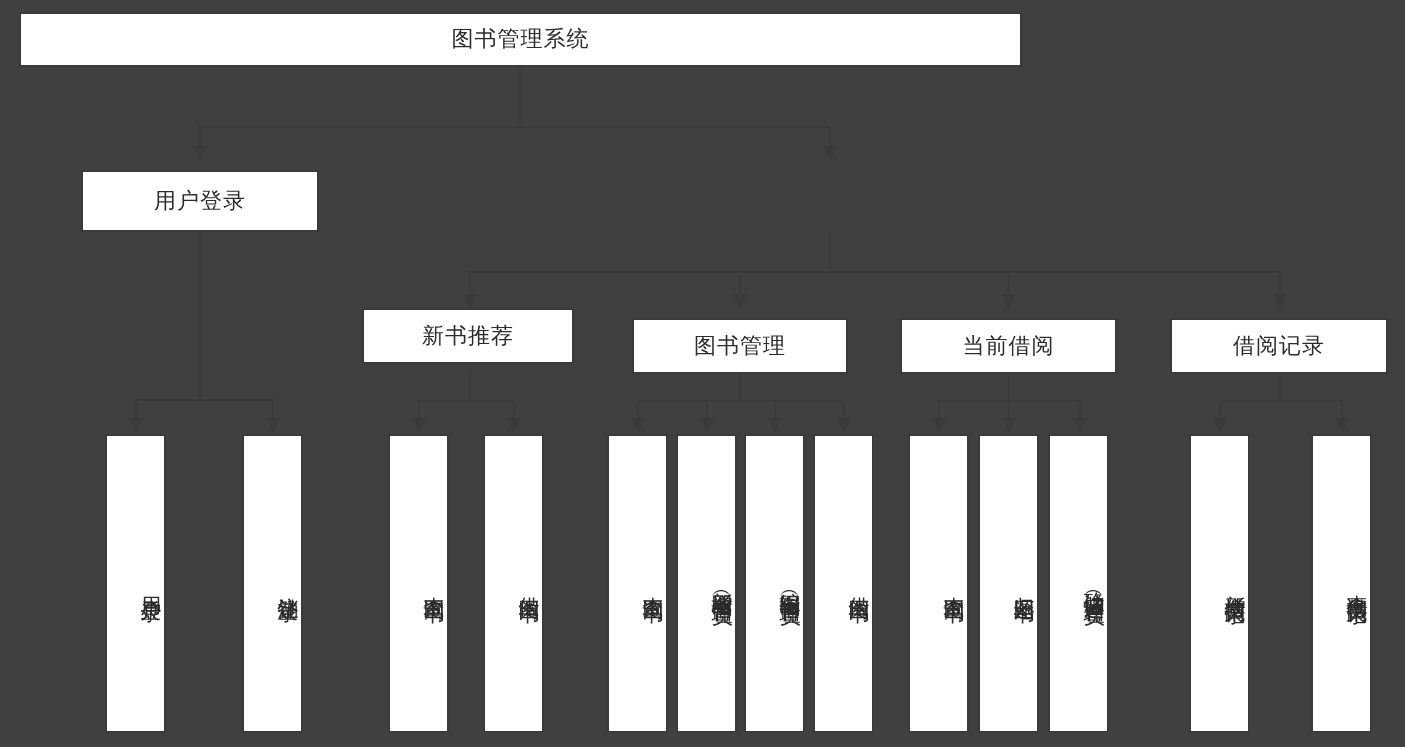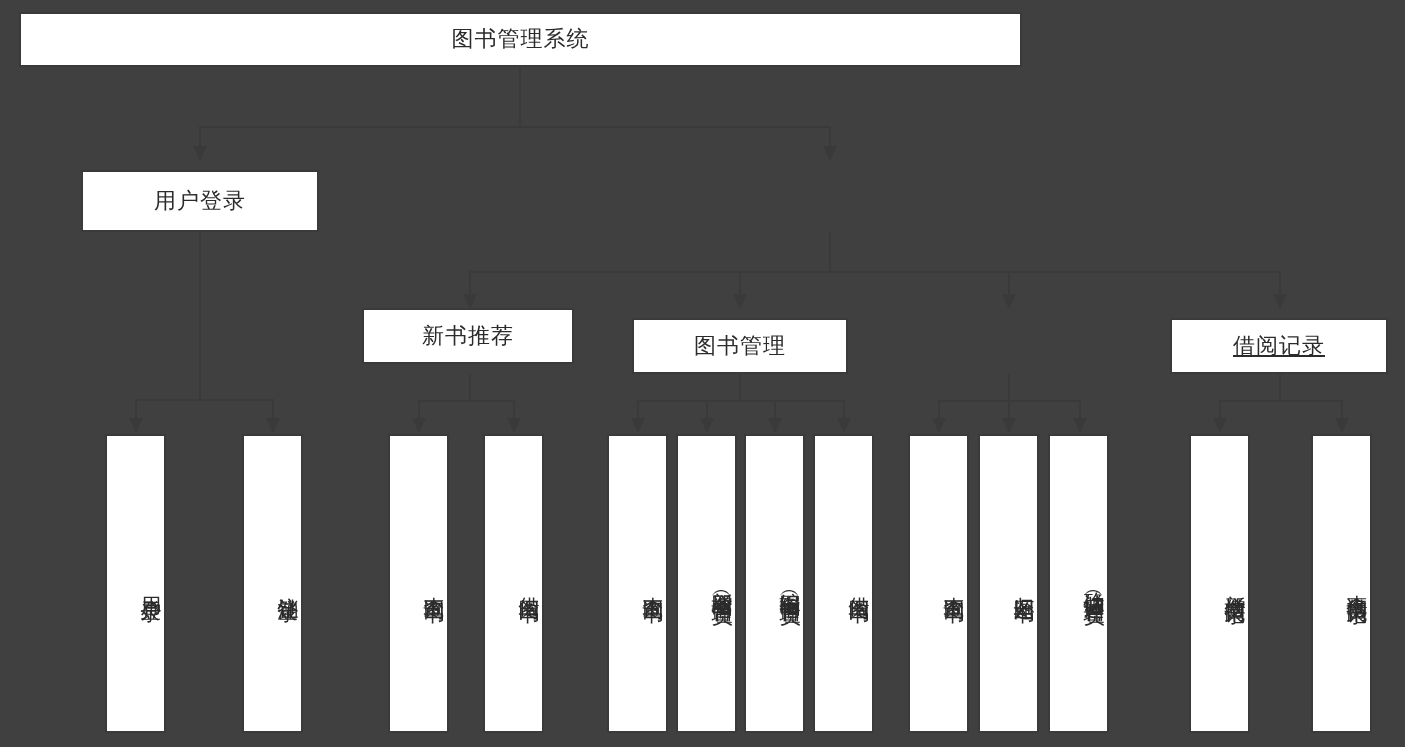--- a/index.html
+++ b/index.html
@@ -116,21 +116,24 @@
   <div class="arrow" style="left:1002px; top:294px;"></div>
   <div class="vline" style="left:1279px; top:271px; height:25px;"></div>
   <div class="arrow" style="left:1273px; top:294px;"></div>
 
   <div class="node horiz" style="left:362px; top:308px; width:212px; height:56px;font-family:Liberation Serif, serif;">
     <span>新书推荐</span>
   </div>
   <div class="node horiz" style="left:632px; top:318px; width:216px; height:56px;">
     <span>图书管理</span>
   </div>
-  <div class="node horiz" style="left:1170px; top:318px; width:218px; height:56px;text-decoration:underline;">
+  <div class="node horiz" style="left:900px; top:318px; width:217px; height:56px;">
+    <span>当前借阅</span>
+  </div>
+  <div class="node horiz" style="left:1170px; top:318px; width:218px; height:56px;">
     <span>借阅记录</span>
   </div>
 
   <div class="vline" style="left:469px; top:374px; height:27px;"></div>
   <div class="hline" style="left:418px; top:400px; width:96px;"></div>
   <div class="vline" style="left:418px; top:400px; height:20px;"></div>
   <div class="arrow" style="left:412px; top:418px;"></div>
   <div class="vline" style="left:513px; top:400px; height:20px;"></div>
   <div class="arrow" style="left:507px; top:418px;"></div>
 

